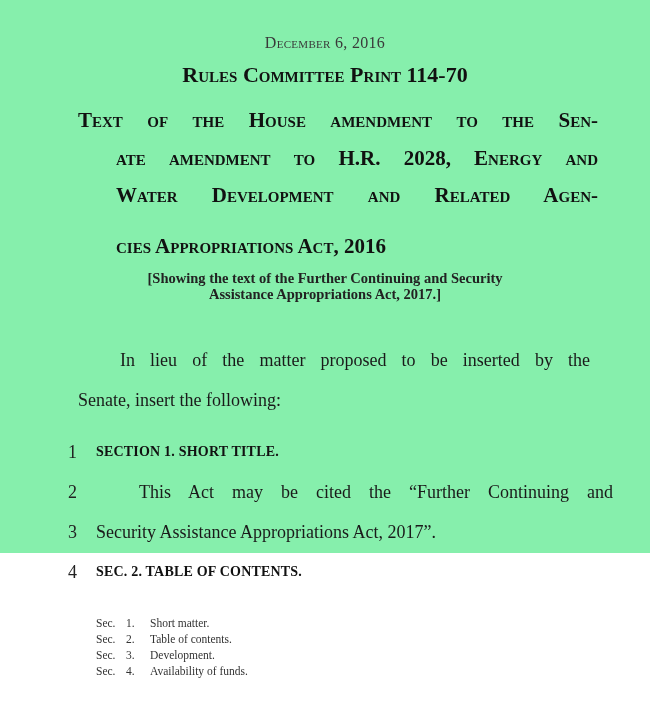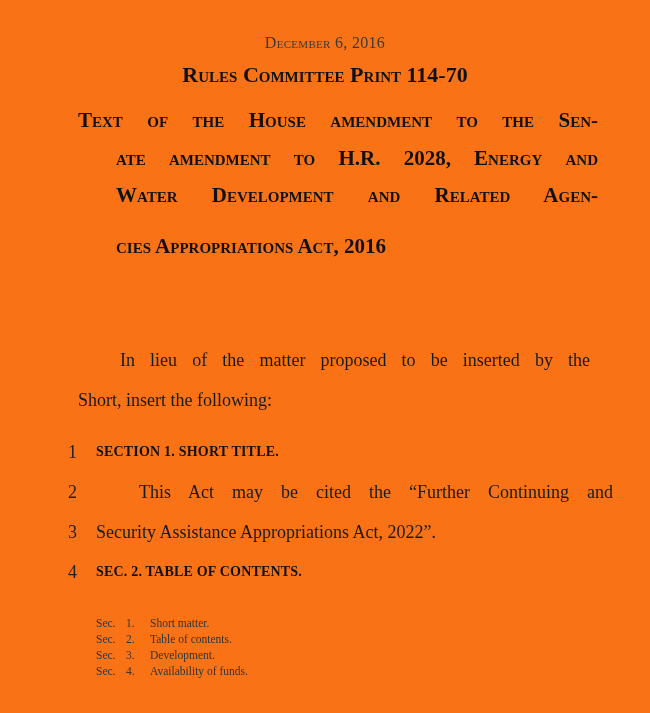--- a/index.html
+++ b/index.html
@@ -11,22 +11,22 @@
       width: 650px;
       height: 713px;
       position: relative;
       overflow: hidden;
       font-family: "DejaVu Serif", "Liberation Serif", serif;
       color: #1a1a1a;
     }
     .page {
       position: absolute;
       left: 0; top: 0;
-      width: 650px; height: 713px;
-      background: #f97316;
+      width: 650px; height: 553px;
+      background: #86efac;
     }
     .date {
       position: absolute;
       top: 34px;
       left: 0; width: 650px;
       text-align: center;
       font-family: "Liberation Serif", serif;
       font-variant: small-caps;
       font-size: 16px;
       color: #3a3a3a;
@@ -158,38 +158,42 @@
 
   <div class="print-title">Rules Committee Print 114-70</div>
 
   <div class="doc-title">
     <span class="line">Text of the House amendment to the Sen-</span>
     <span class="line indent">ate amendment to H.R. 2028, Energy and</span>
     <span class="line indent">Water Development and Related Agen-</span>
     <span class="line indent last">cies Appropriations Act, 2016</span>
   </div>
 
+  <div class="subtitle">
+    <div>[Showing the text of the Further Continuing and Security</div>
+    <div>Assistance Appropriations Act, 2017.]</div>
+  </div>
 
   <div class="preamble">
     <span class="line first">In lieu of the matter proposed to be inserted by the</span>
-    <span class="line">Short, insert the following:</span>
+    <span class="line">Senate, insert the following:</span>
   </div>
 
   <div class="bill-lines">
     <div class="bill-line">
       <span class="line-num">1</span>
       <span class="line-text heading">SECTION 1. SHORT TITLE.</span>
     </div>
     <div class="bill-line">
       <span class="line-num">2</span>
       <span class="line-text indent">This Act may be cited the “Further Continuing and</span>
     </div>
     <div class="bill-line">
       <span class="line-num">3</span>
-      <span class="line-text">Security Assistance Appropriations Act, 2022”.</span>
+      <span class="line-text">Security Assistance Appropriations Act, 2017”.</span>
     </div>
     <div class="bill-line">
       <span class="line-num">4</span>
       <span class="line-text heading">SEC. 2. TABLE OF CONTENTS.</span>
     </div>
   </div>
 
   <div class="toc">
     <div class="toc-row">
       <span class="sec">Sec.</span><span class="num">1.</span><span>Short matter.</span>

